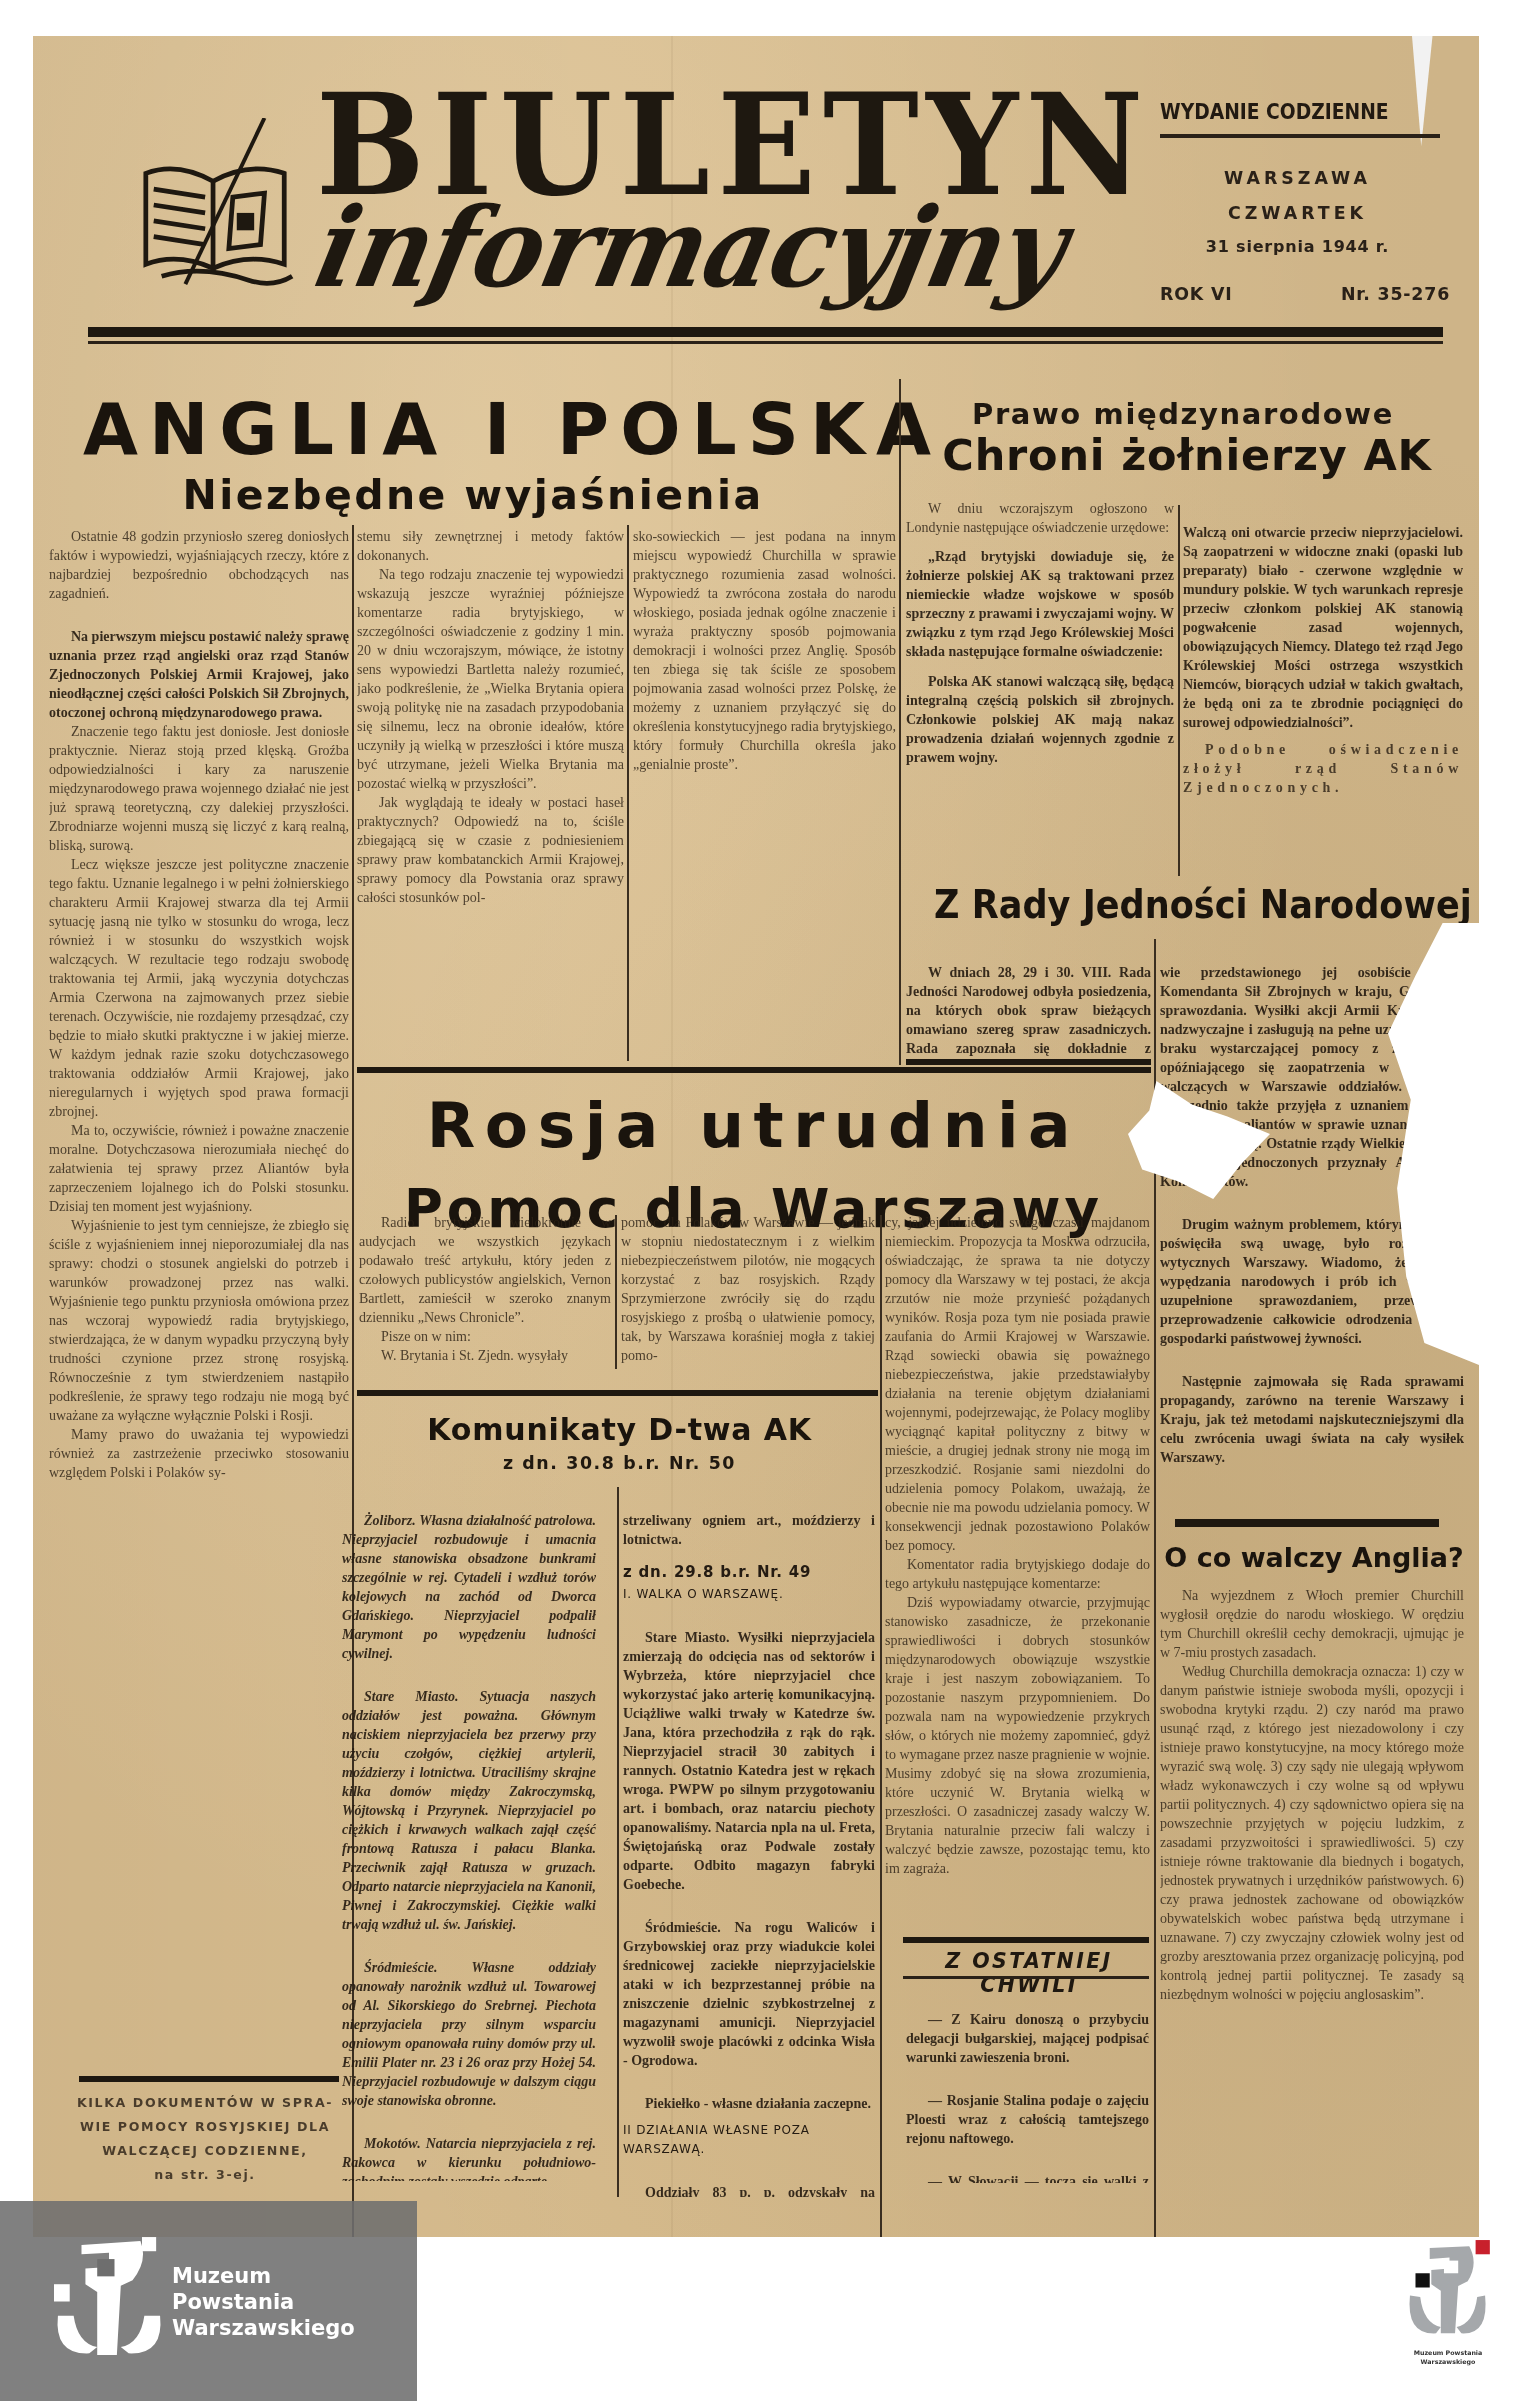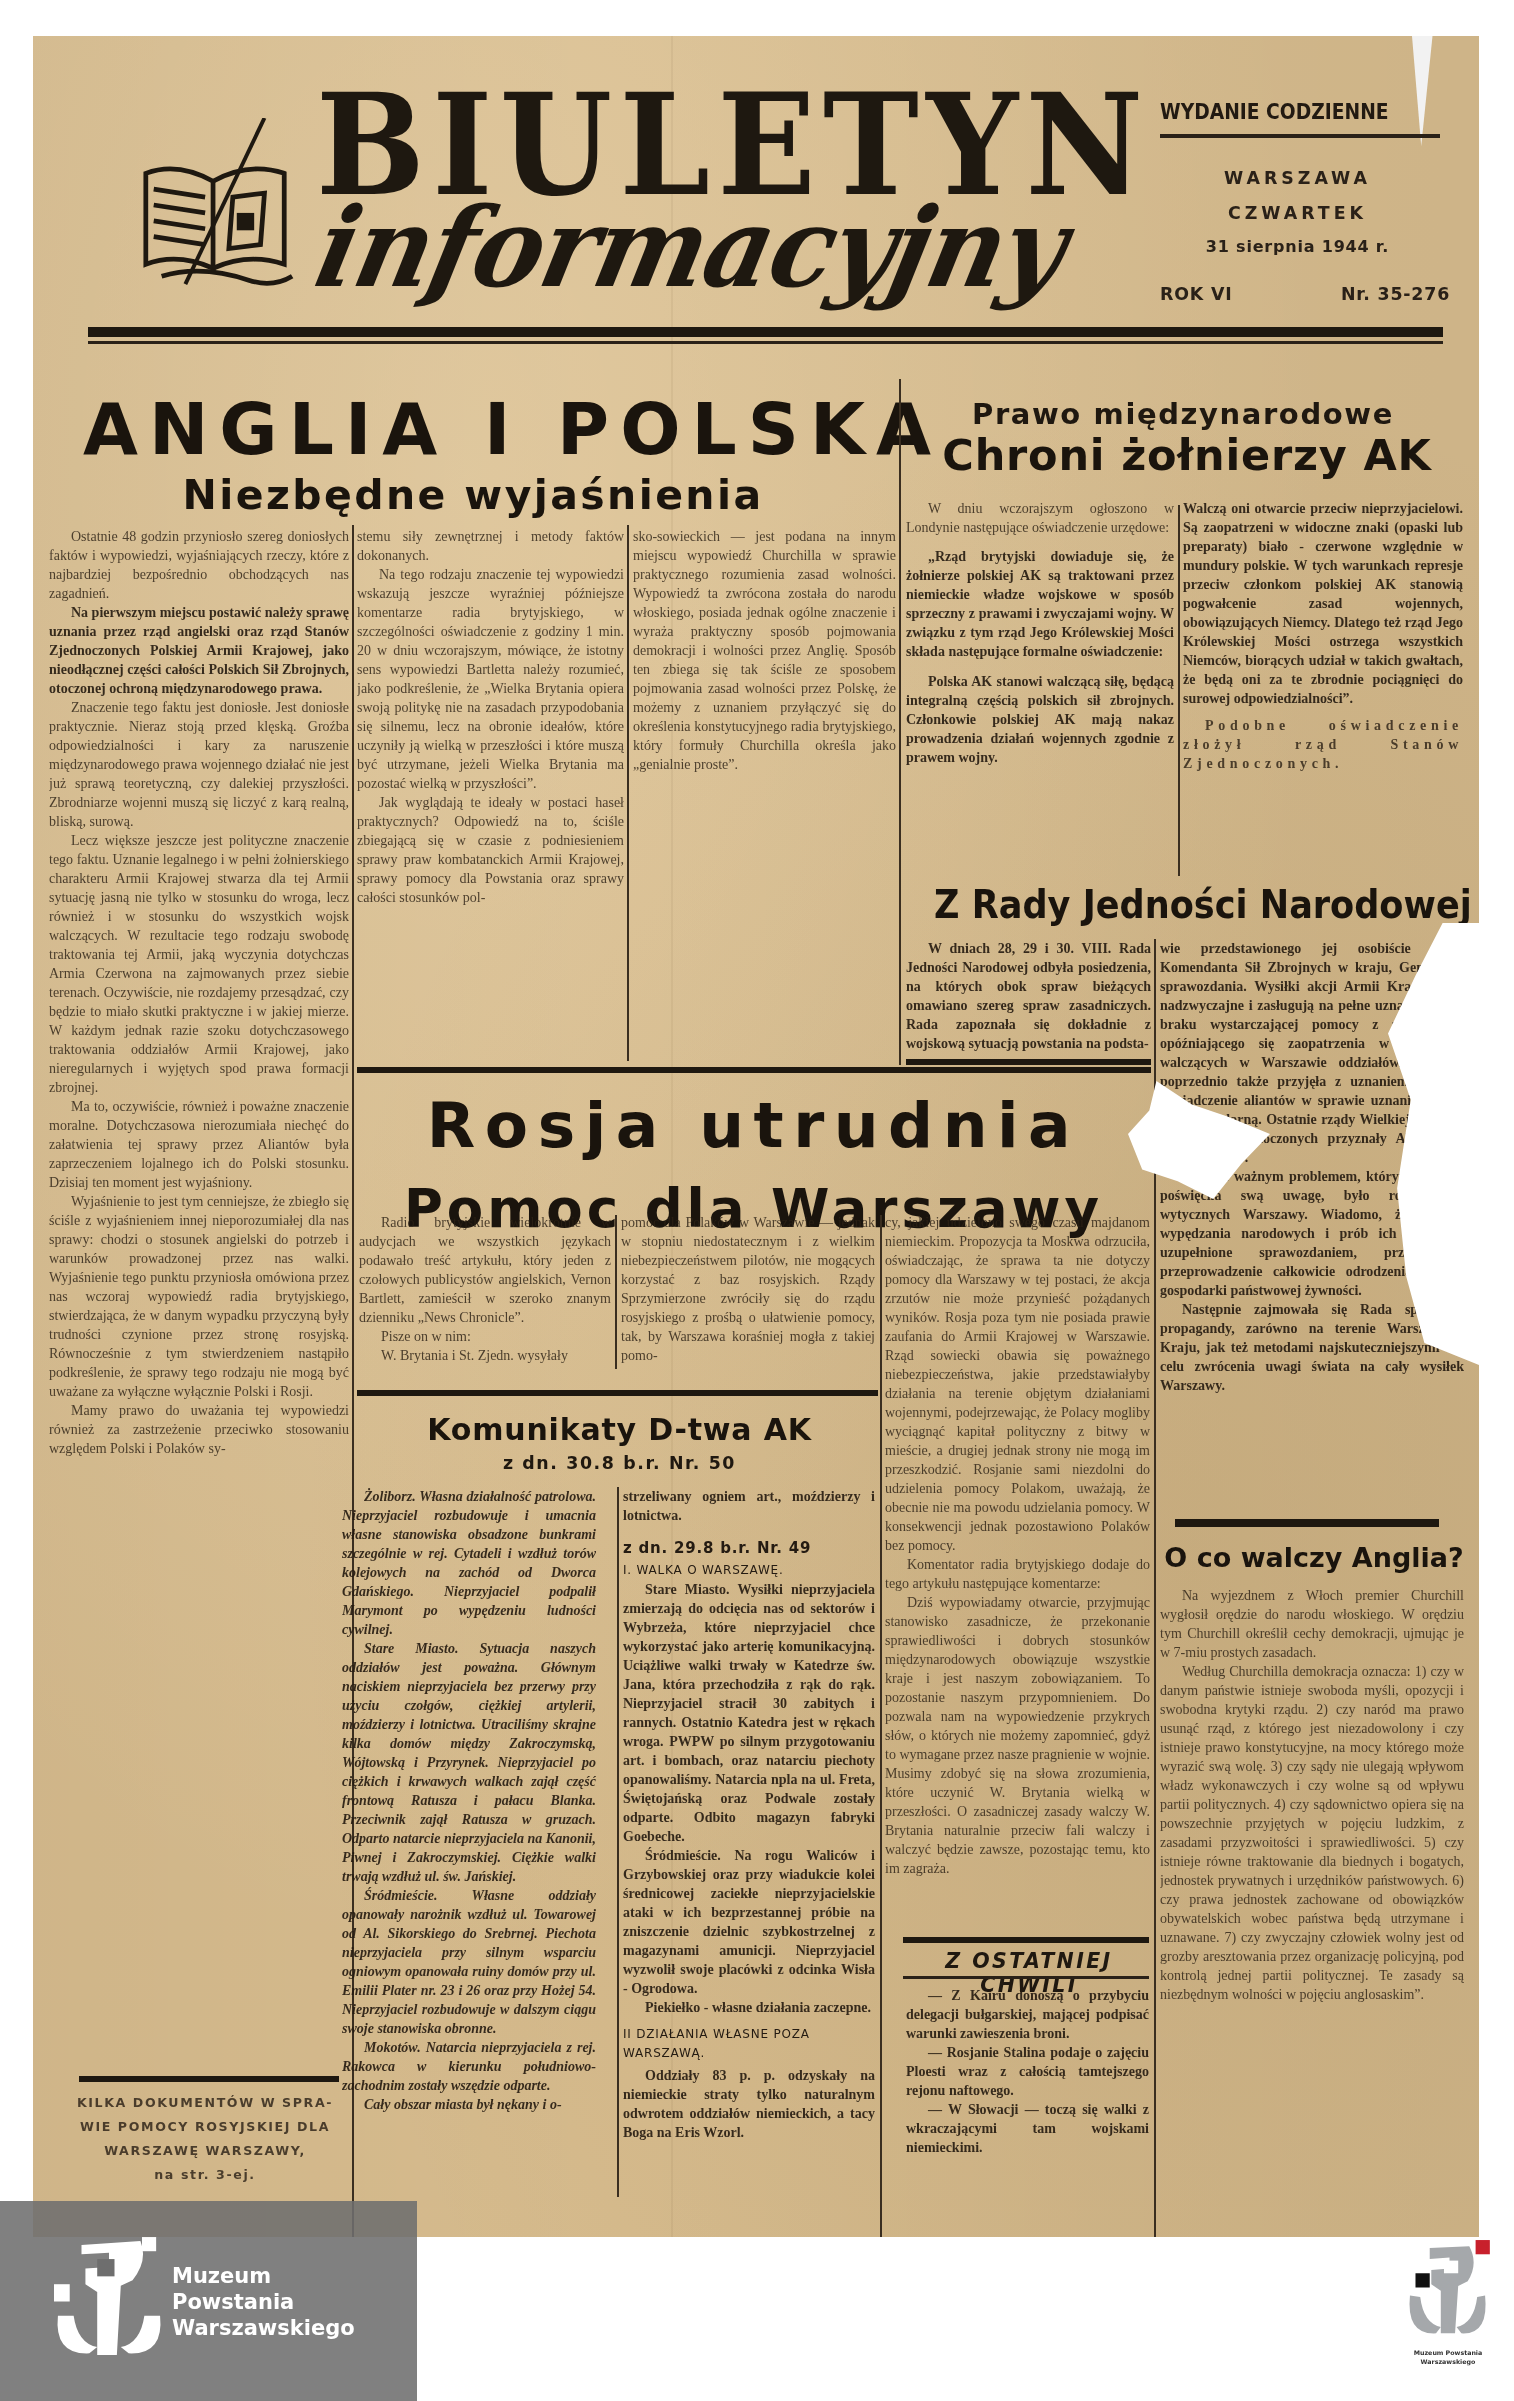--- a/index.html
+++ b/index.html
@@ -40,21 +40,21 @@
   .hl-rosja-sub { left:359px; top:1158px; width:789px; text-align:center; font-family:"DejaVu Sans", sans-serif; font-weight:bold; font-size:53px; letter-spacing:4px; color:#1a140d;margin-top:20px; }
   .hl-komun { left:359px; top:1412px; width:521px; text-align:center; font-family:"DejaVu Sans", sans-serif; font-weight:bold; font-size:30px; letter-spacing:0.8px; color:#1a140d; }
   .hl-komun-sub { left:359px; top:1453px; width:521px; text-align:center; font-family:"DejaVu Sans", sans-serif; font-weight:bold; font-size:17.4px; letter-spacing:1.6px; color:#1f1810; }
   .hl-ocowalczy { left:1160px; top:1542px; width:308px; text-align:center; font-family:"DejaVu Sans", sans-serif; font-weight:bold; font-size:27px; color:#1a140d; }
   .hl-ostatniej { left:903px; top:1949px; width:252px; text-align:center; font-family:"DejaVu Sans", sans-serif; font-weight:bold; font-style:italic; font-size:20.5px; letter-spacing:2.4px; color:#1f1810; }
   .subhead { font-family:"DejaVu Sans", sans-serif; font-weight:bold; font-size:14px; text-align:left; color:#241b12; letter-spacing:0.8px; }
 
   
   .col { position:absolute; font-family:"Liberation Serif", serif; font-size:14px; line-height:19px; color:rgba(45,34,22,0.82); text-align:justify; hyphens:auto; overflow:hidden; }
   .col p { margin:0; text-indent:22px; }
-  .col .b { font-weight:bold; color:rgba(35,26,16,0.9); }
+  .col .b { font-weight:bold; color:rgba(35,26,16,0.9);margin-top:24px; }
   .col .spaced { letter-spacing:4.7px; font-weight:bold; }
   .boxnote { font-family:"DejaVu Sans", sans-serif; font-size:12.6px; font-weight:bold; color:rgba(40,30,20,0.8); text-align:center; letter-spacing:1.6px; line-height:24px; }
 
   
   .mus-box { left:0; top:2201px; width:417px; height:200px; background:rgba(110,110,110,0.88); }
   .mus-sym { left:54px; top:2237px; width:110px; height:118px; }
   .mus-text { left:172px; top:2263px; font-family:"DejaVu Sans", sans-serif; font-weight:bold; color:#ffffff; font-size:21px; line-height:26px; }
   .mus-sym2 { left:1406px; top:2240px; width:87px; height:95px; }
   .mus-text2 { left:1385px; top:2349px; width:126px; text-align:center; font-family:"DejaVu Sans", sans-serif; font-weight:bold; font-size:6.3px; line-height:8.7px; color:#333; }
 </style>
@@ -102,21 +102,21 @@
   <p>Znaczenie tego faktu jest doniosłe. Jest doniosłe praktycznie. Nieraz stoją przed klęską. Groźba odpowiedzialności i kary za naruszenie międzynarodowego prawa wojennego działać nie jest już sprawą teoretyczną, czy dalekiej przyszłości. Zbrodniarze wojenni muszą się liczyć z karą realną, bliską, surową.</p>
   <p>Lecz większe jeszcze jest polityczne znaczenie tego faktu. Uznanie legalnego i w pełni żołnierskiego charakteru Armii Krajowej stwarza dla tej Armii sytuację jasną nie tylko w stosunku do wroga, lecz również i w stosunku do wszystkich wojsk walczących. W rezultacie tego rodzaju swobodę traktowania tej Armii, jaką wyczynia dotychczas Armia Czerwona na zajmowanych przez siebie terenach. Oczywiście, nie rozdajemy przesądzać, czy będzie to miało skutki praktyczne i w jakiej mierze. W każdym jednak razie szoku dotychczasowego traktowania oddziałów Armii Krajowej, jako nieregularnych i wyjętych spod prawa formacji zbrojnej.</p>
   <p>Ma to, oczywiście, również i poważne znaczenie moralne. Dotychczasowa nierozumiała niechęć do załatwienia tej sprawy przez Aliantów była zaprzeczeniem lojalnego ich do Polski stosunku. Dzisiaj ten moment jest wyjaśniony.</p>
   <p>Wyjaśnienie to jest tym cenniejsze, że zbiegło się ściśle z wyjaśnieniem innej nieporozumiałej dla nas sprawy: chodzi o stosunek angielski do potrzeb i warunków prowadzonej przez nas walki. Wyjaśnienie tego punktu przyniosła omówiona przez nas wczoraj wypowiedź radia brytyjskiego, stwierdzająca, że w danym wypadku przyczyną były trudności czynione przez stronę rosyjską. Równocześnie z tym stwierdzeniem nastąpiło podkreślenie, że sprawy tego rodzaju nie mogą być uważane za wyłączne wyłącznie Polski i Rosji.</p>
   <p>Mamy prawo do uważania tej wypowiedzi również za zastrzeżenie przeciwko stosowaniu względem Polski i Polaków sy-</p>
 </div>
 <div class="abs rule-thick" style="left:79px;top:2076px;width:260px;height:6.3px;"></div>
 <div class="abs boxnote" style="left:63px;top:2091px;width:284px;">
   <div>KILKA DOKUMENTÓW W SPRA-</div>
   <div>WIE POMOCY ROSYJSKIEJ DLA</div>
-  <div>WARSZAWĘ WARSZAWY,</div>
+  <div>WALCZĄCEJ CODZIENNE,</div>
   <div>na str. 3-ej.</div>
 </div>
 
 <div class="col" style="left:357px;top:527px;width:267px;height:536px;">
   <p style="text-indent:0">stemu siły zewnętrznej i metody faktów dokonanych.</p>
   <p>Na tego rodzaju znaczenie tej wypowiedzi wskazują jeszcze wyraźniej późniejsze komentarze radia brytyjskiego, w szczególności oświadczenie z godziny 1 min. 20 w dniu wczorajszym, mówiące, że istotny sens wypowiedzi Bartletta należy rozumieć, jako podkreślenie, że „Wielka Brytania opiera swoją politykę nie na zasadach przypodobania się silnemu, lecz na obronie ideałów, które uczyniły ją wielką w przeszłości i które muszą być utrzymane, jeżeli Wielka Brytania ma pozostać wielką w przyszłości”.</p>
   <p>Jak wyglądają te ideały w postaci haseł praktycznych? Odpowiedź na to, ściśle zbiegającą się w czasie z podniesieniem sprawy praw kombatanckich Armii Krajowej, sprawy pomocy dla Powstania oraz sprawy całości stosunków pol-</p>
 </div>
 <div class="col" style="left:633px;top:527px;width:263px;height:536px;">
   <p style="text-indent:0">sko-sowieckich — jest podana na innym miejscu wypowiedź Churchilla w sprawie praktycznego rozumienia zasad wolności. Wypowiedź ta zwrócona została do narodu włoskiego, posiada jednak ogólne znaczenie i wyraża praktyczny sposób pojmowania demokracji i wolności przez Anglię. Sposób ten zbiega się tak ściśle ze sposobem pojmowania zasad wolności przez Polskę, że możemy z uznaniem przyłączyć się do określenia konstytucyjnego radia brytyjskiego, który formuły Churchilla określa jako „genialnie proste”.</p>

